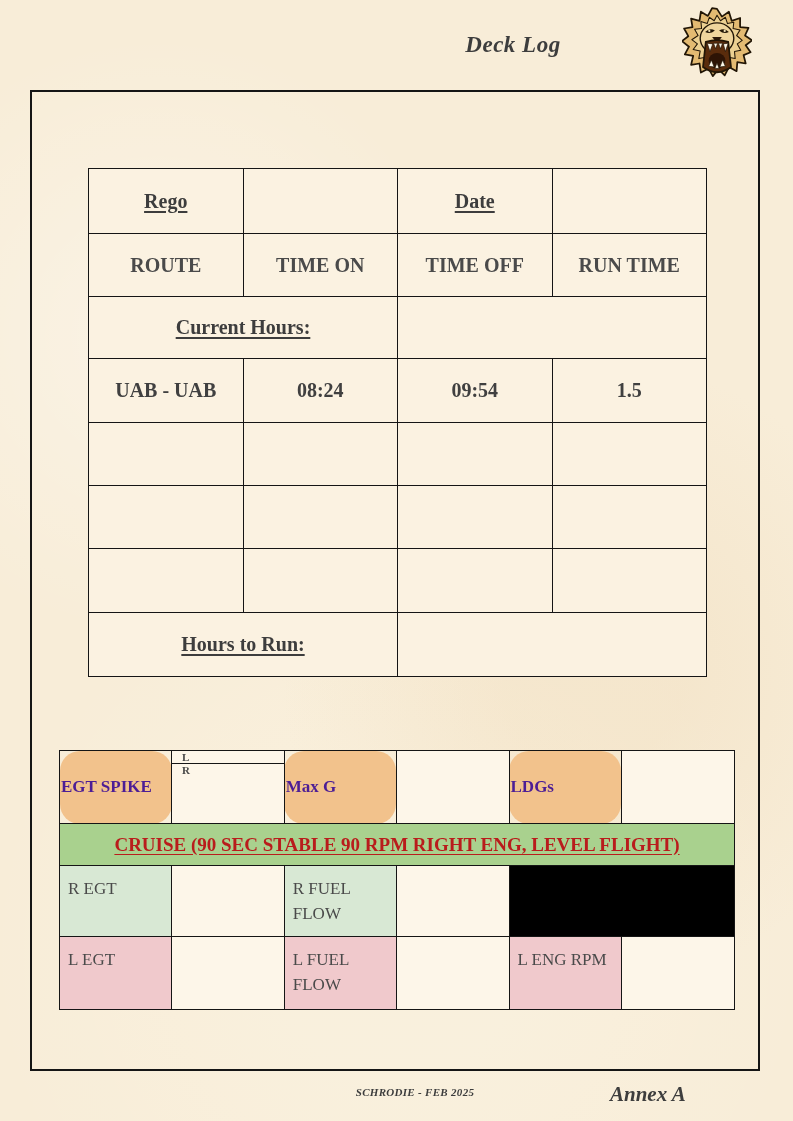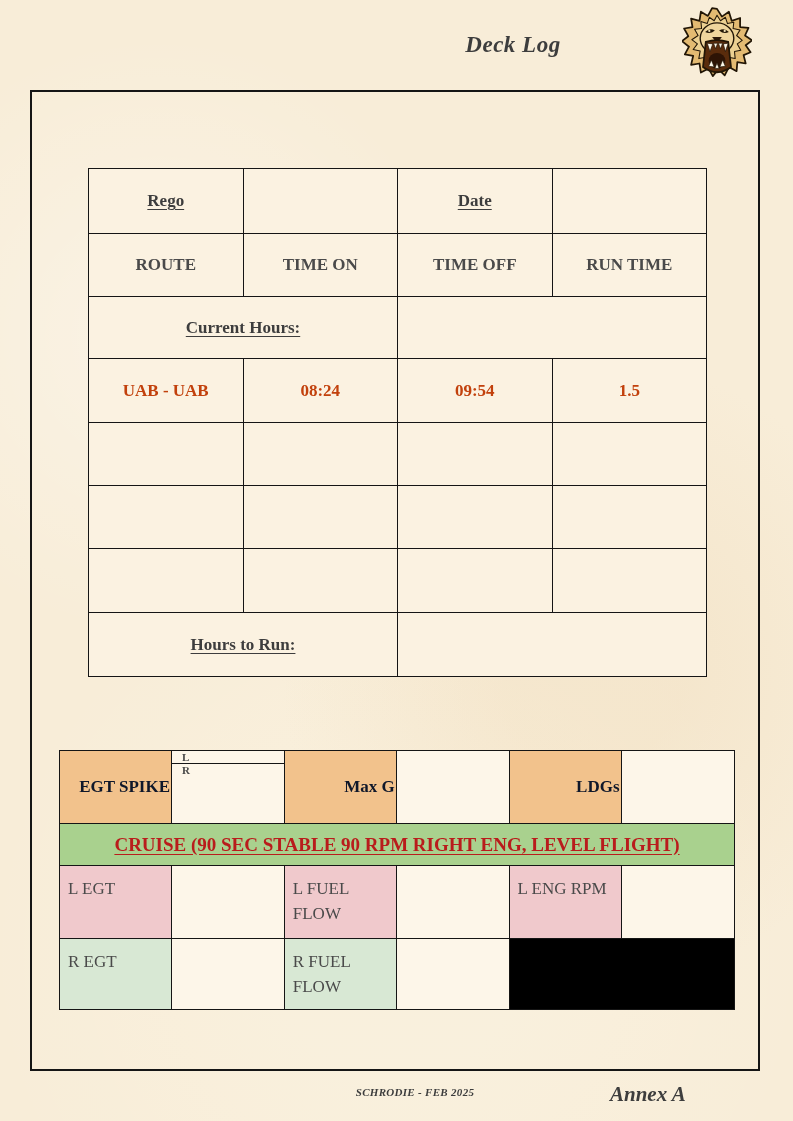--- a/index.html
+++ b/index.html
@@ -22,28 +22,28 @@
   }
   .lion{position:absolute;left:682px;top:6px;width:70px;height:80px;}
   .main-box{
     position:absolute;left:30px;top:90px;width:730px;height:981px;
     border:2px solid #151515;box-sizing:border-box;
   }
   table{border-collapse:collapse;table-layout:fixed;position:absolute;}
   td{border:1.5px solid #151515;box-sizing:border-box;overflow:hidden;}
   
   .t-top{left:88px;top:168px;width:619px;}
-  .t-top td{background:#fbf2e1;font-size:17px;text-align:center;vertical-align:middle;}
+  .t-top td{background:#fbf2e1;font-size:20px;text-align:center;vertical-align:middle;}
   .t-top .lbl{font-weight:bold;text-decoration:underline;text-underline-offset:3px;}
   .t-top .hdr{font-weight:bold;color:#4a4a4a;}
-  .t-top .val{font-weight:bold;color:#c2410c;}
+  .t-top .val{font-weight:bold;color:#404040;}
   
   .t-bot{left:59px;top:750px;width:676px;}
   .t-bot td{font-size:17px;background:#fdf6e9;}
-  .t-bot .c-orange{background:#f2c28c;font-weight:bold;text-align:right;vertical-align:middle;color:#0f172a;}
+  .t-bot .c-orange{background:#f2c28c;font-weight:bold;text-align:left;vertical-align:middle;color:#4c1d95;border-radius:20px;}
   .t-bot .c-banner{background:#a9d18e;font-weight:bold;text-align:center;vertical-align:middle;
     text-decoration:underline;text-underline-offset:3px;font-size:19px;color:#b91c1c;}
   .t-bot .c-pink{background:#f0c9cc;}
   .t-bot .c-green{background:#d8e8d4;}
   .t-bot .c-label{vertical-align:top;text-align:left;padding:11px 6px 0 8px;line-height:1.45;color:#4a4a4a;}
   .t-bot .c-redacted{background:#000;}
   .t-bot .c-split{padding:0;vertical-align:top;}
   .split-half{height:50%;display:flex;align-items:center;padding-left:10px;
     font-size:11px;font-weight:bold;color:#4a4a4a;box-sizing:border-box;}
   .split-half.top{border-bottom:1.5px solid #151515;}
@@ -160,34 +160,34 @@
         <div class="split-half">R</div>
       </td>
       <td class="c-orange">Max G</td>
       <td></td>
       <td class="c-orange">LDGs</td>
       <td></td>
     </tr>
     <tr style="height:42px">
       <td class="c-banner" colspan="6">CRUISE (90 SEC STABLE 90 RPM RIGHT ENG, LEVEL FLIGHT)</td>
     </tr>
+    <tr style="height:71px">
+      <td class="c-green c-label">R EGT</td>
+      <td></td>
+      <td class="c-green c-label">R FUEL FLOW</td>
+      <td></td>
+      <td class="c-redacted" colspan="2"></td>
+    </tr>
     <tr style="height:73px">
       <td class="c-pink c-label">L EGT</td>
       <td></td>
       <td class="c-pink c-label">L FUEL FLOW</td>
       <td></td>
       <td class="c-pink c-label">L ENG RPM</td>
       <td></td>
-    </tr>
-    <tr style="height:71px">
-      <td class="c-green c-label">R EGT</td>
-      <td></td>
-      <td class="c-green c-label">R FUEL FLOW</td>
-      <td></td>
-      <td class="c-redacted" colspan="2"></td>
     </tr>
   </tbody>
     </table>
 
   <div class="footer-center">SCHRODIE - FEB 2025</div>
   <div class="annex">Annex A</div>
 
 </div>
 
 </body></html>

